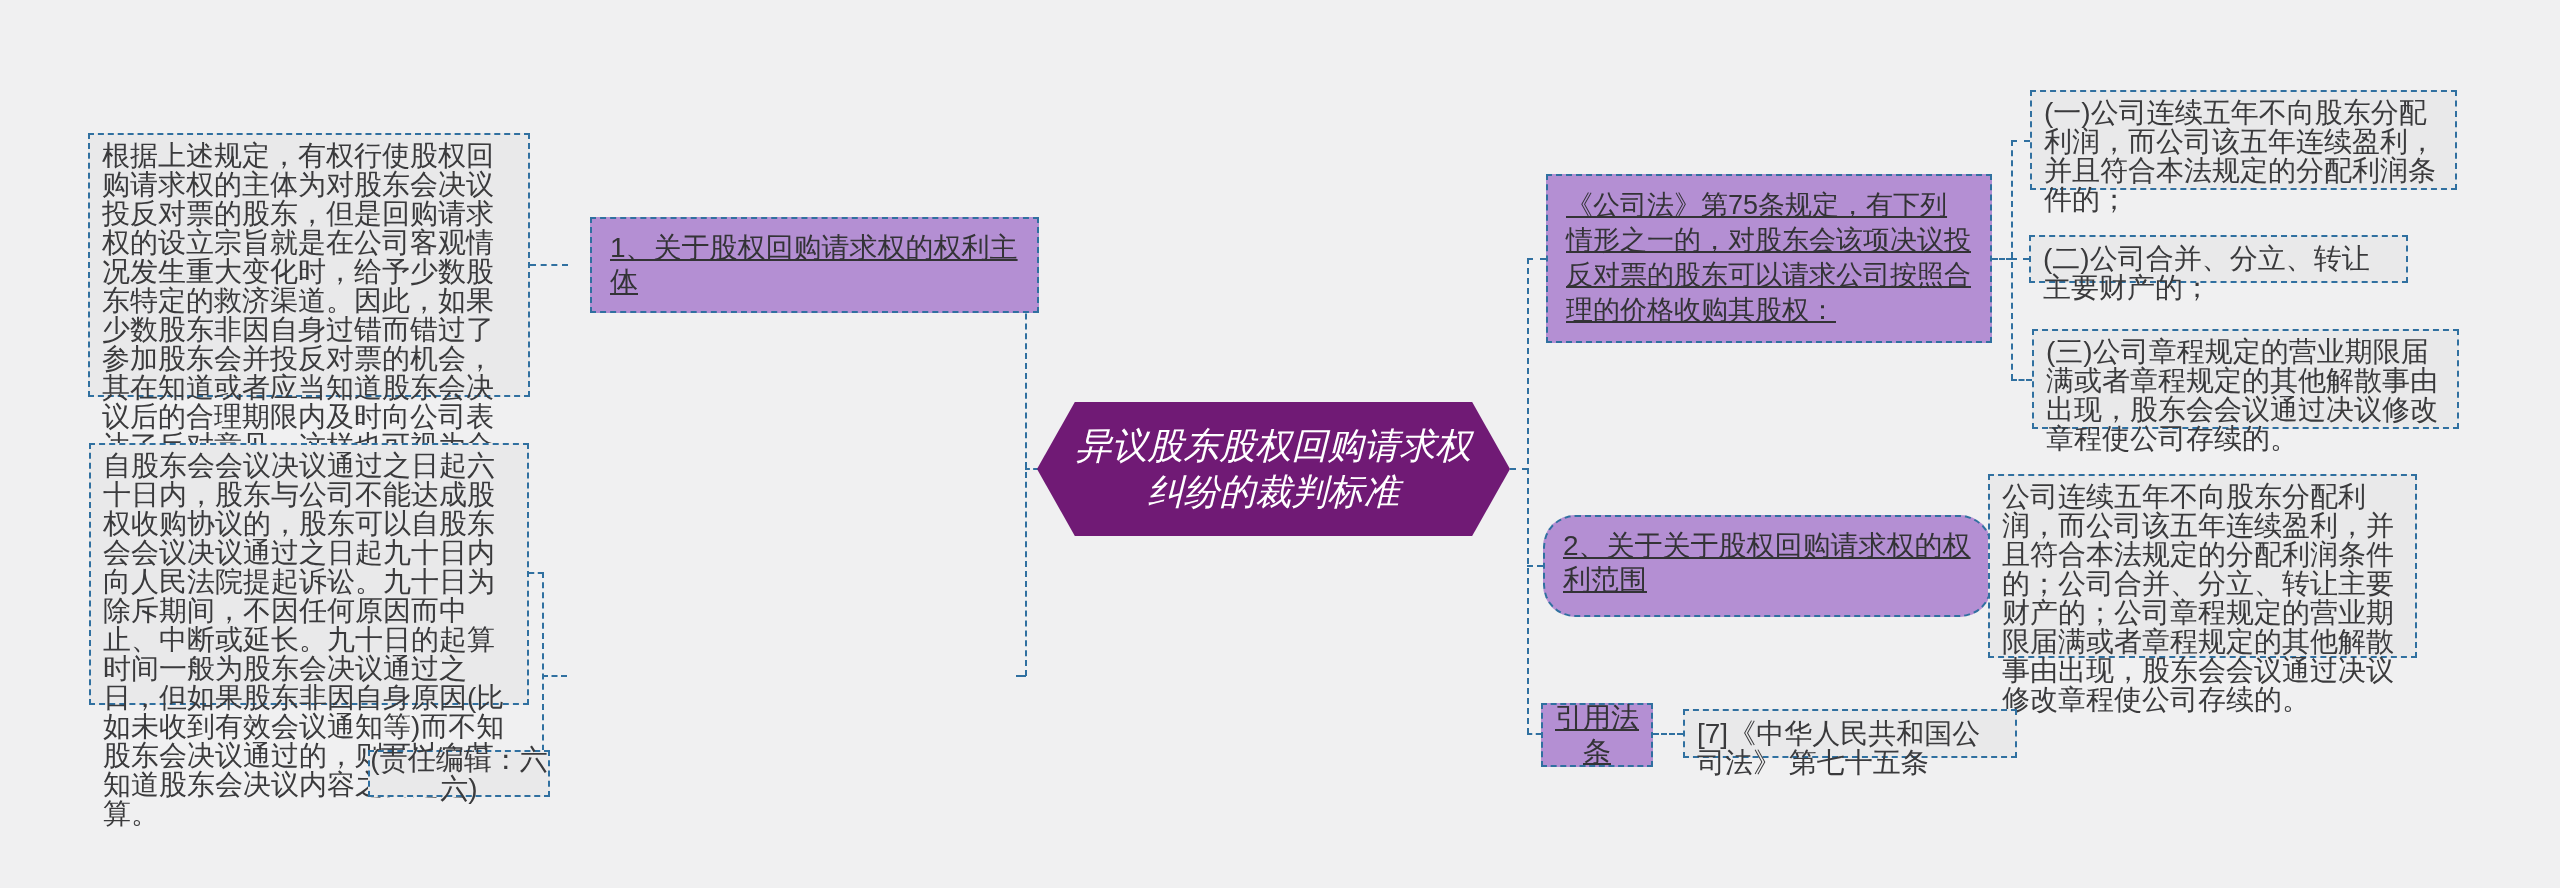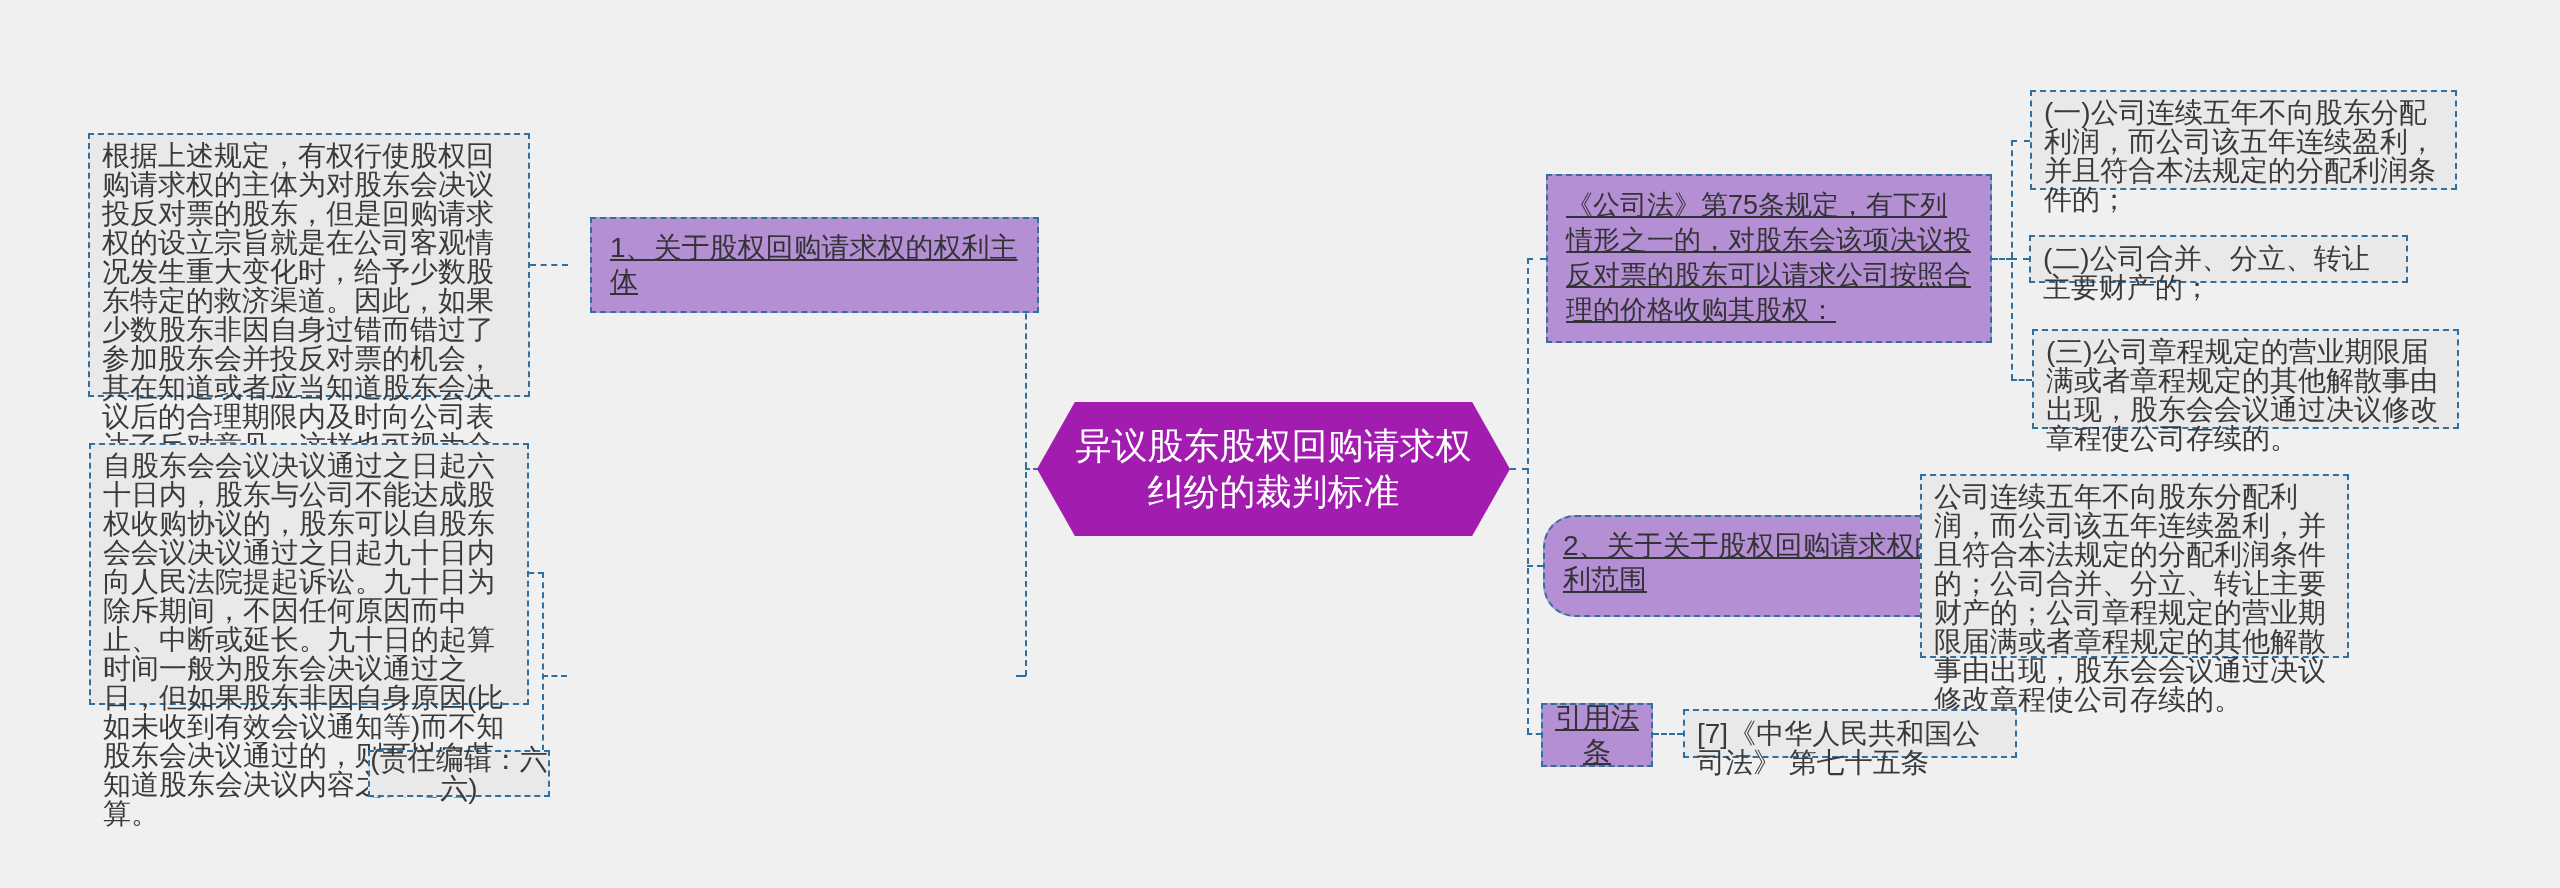--- a/index.html
+++ b/index.html
@@ -11,24 +11,25 @@
     position:absolute;box-sizing:border-box;background:#e9e9ea;
     border:2px dashed #3070a0;font-size:28px;line-height:29px;
     padding:6px 12px;z-index:2;word-break:break-all;
   }
   .purple-node{
     position:absolute;box-sizing:border-box;background:#b48fd3;
     border:2px dashed #3070a0;font-size:28px;line-height:34px;color:#333336;
     padding:12px 18px;z-index:2;word-break:break-all;text-decoration:underline;
   }
   .center-node{
-    position:absolute;box-sizing:border-box;background:#a21caf;color:#ffffff;
+    position:absolute;box-sizing:border-box;background:#701a75;color:#ffffff;
     display:flex;align-items:center;justify-content:center;text-align:center;
     font-size:36px;line-height:46px;padding:0 30px;z-index:2;
     clip-path:polygon(0 50%,8% 0,92% 0,100% 50%,92% 100%,8% 100%);
+    font-style:italic;
   }
   .flex-center{display:flex;align-items:center;justify-content:center;text-align:center;}
   .h-line{position:absolute;border-top:2px dashed #3070a0;height:0;z-index:1;}
   .v-line{position:absolute;border-left:2px dashed #3070a0;width:0;z-index:1;}
 </style>
 </head>
 <body>
 
 <div id="canvas">
 
@@ -71,17 +72,17 @@
   <div class="purple-node" style="left:1543px;top:515px;width:449px;height:102px;border-radius:32px;">2、关于关于股权回购请求权的权利范围</div>
 
   <div class="purple-node flex-center" style="left:1541px;top:703px;width:112px;height:64px;padding:0;">引用法条</div>
 
   <div class="gray-note" style="left:2030px;top:90px;width:427px;height:100px;">(一)公司连续五年不向股东分配利润，而公司该五年连续盈利，并且符合本法规定的分配利润条件的；</div>
 
   <div class="gray-note" style="left:2029px;top:235px;width:379px;height:48px;padding:7px 12px;">(二)公司合并、分立、转让主要财产的；</div>
 
   <div class="gray-note" style="left:2032px;top:329px;width:427px;height:100px;">(三)公司章程规定的营业期限届满或者章程规定的其他解散事由出现，股东会会议通过决议修改章程使公司存续的。</div>
 
-  <div class="gray-note" style="left:1920px;top:474px;width:429px;height:184px;">公司连续五年不向股东分配利润，而公司该五年连续盈利，并且符合本法规定的分配利润条件的；公司合并、分立、转让主要财产的；公司章程规定的营业期限届满或者章程规定的其他解散事由出现，股东会会议通过决议修改章程使公司存续的。</div>
+  <div class="gray-note" style="left:1988px;top:474px;width:429px;height:184px;">公司连续五年不向股东分配利润，而公司该五年连续盈利，并且符合本法规定的分配利润条件的；公司合并、分立、转让主要财产的；公司章程规定的营业期限届满或者章程规定的其他解散事由出现，股东会会议通过决议修改章程使公司存续的。</div>
 
   <div class="gray-note" style="left:1683px;top:709px;width:334px;height:49px;padding:8px 12px;">[7]《中华人民共和国公司法》 第七十五条</div>
 
 </div>
 
 </body></html>

